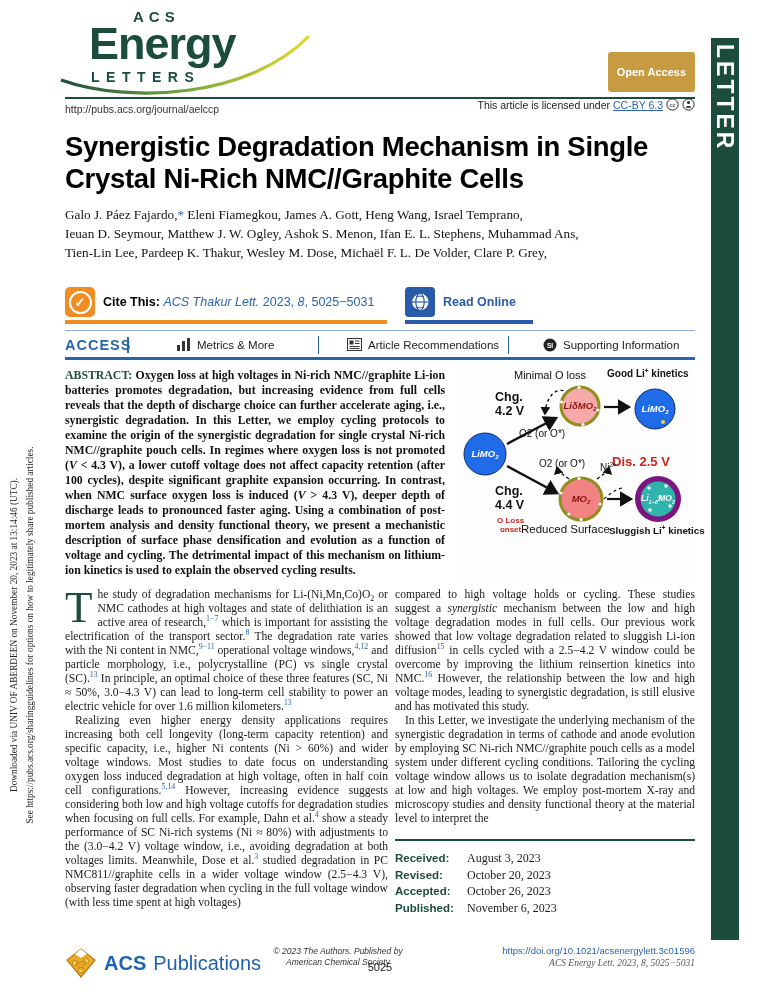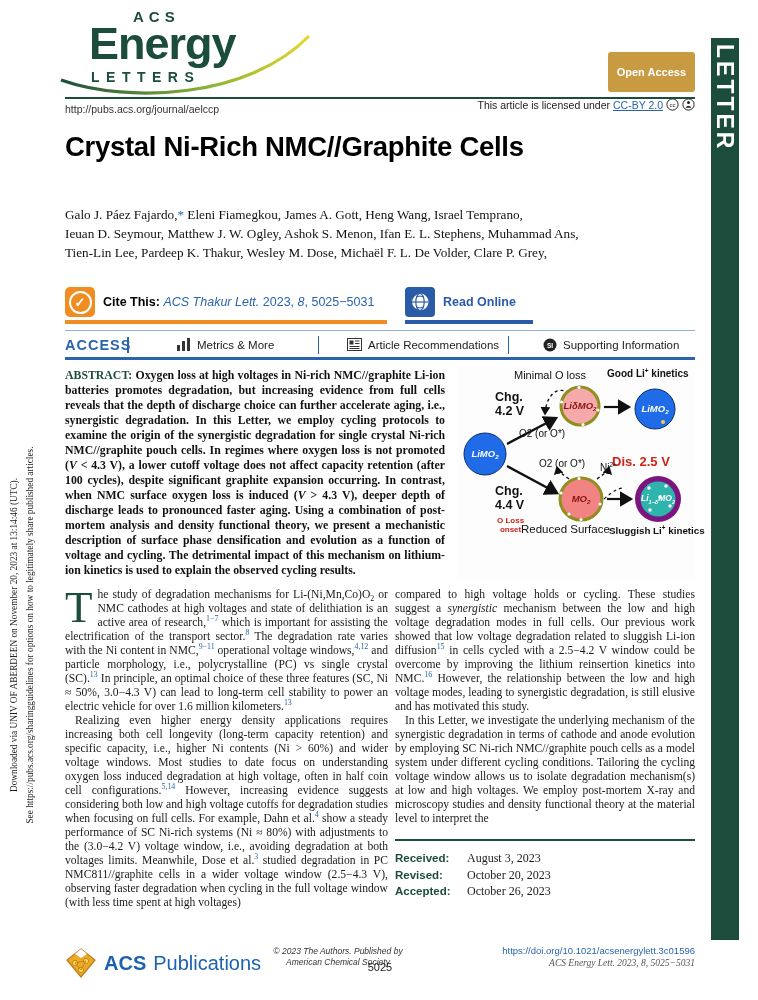--- a/index.html
+++ b/index.html
@@ -148,37 +148,38 @@
     </svg>
     <div class="logo-acs">ACS</div>
     <div class="logo-energy">Energy</div>
     <div class="logo-letters">LETTERS</div>
   </div>
 
   <div class="header-right">
     <span class="oa-badge">Open Access</span>
     <div class="license-line">
       <span>This article is licensed under</span>
-      <u>CC-BY 2.0</u>
+      <u>CC-BY 6.3</u>
       <svg class="cc-icon" width="13" height="13" viewBox="0 0 13 13">
         <circle cx="6.5" cy="6.5" r="5.6" fill="#fff" stroke="#222" stroke-width="1"></circle>
         <text x="6.5" y="9" font-size="6" text-anchor="middle" font-family="Liberation Sans,sans-serif" fill="#222">cc</text>
       </svg>
       <svg class="cc-icon" width="13" height="13" viewBox="0 0 13 13">
         <circle cx="6.5" cy="6.5" r="5.6" fill="#fff" stroke="#222" stroke-width="1"></circle>
         <circle cx="6.5" cy="4.6" r="1.5" fill="#222"></circle>
         <path d="M3.8,9.8 C3.8,7.4 9.2,7.4 9.2,9.8 Z" fill="#222"></path>
       </svg>
     </div>
   </div>
 
   <div class="header-rule"></div>
   <div class="journal-url">http://pubs.acs.org/journal/aelccp</div>
 
   <h1 class="title" style="margin:0">
+    <div>Synergistic Degradation Mechanism in Single</div>
     <div>Crystal Ni-Rich NMC//Graphite Cells</div>
   </h1>
   <div class="authors">
     <div>Galo J. Páez Fajardo,<em>*</em> Eleni Fiamegkou, James A. Gott, Heng Wang, Israel Temprano,</div>
     <div>Ieuan D. Seymour, Matthew J. W. Ogley, Ashok S. Menon, Ifan E. L. Stephens, Muhammad Ans,</div>
     <div>Tien-Lin Lee, Pardeep K. Thakur, Wesley M. Dose, Michaël F. L. De Volder, Clare P. Grey,</div>
   </div>
 
   <div class="cite-row">
     <div class="check-icon">
@@ -313,20 +314,21 @@
       <p class="bodyp">Realizing even higher energy density applications requires increasing both cell longevity (long-term capacity retention) and specific capacity, i.e., higher Ni contents (Ni &gt; 60%) and wider voltage windows. Most studies to date focus on understanding oxygen loss induced degradation at high voltage, often in half coin cell configurations.<sup>5,14</sup> However, increasing evidence suggests considering both low and high voltage cutoffs for degradation studies when focusing on full cells. For example, Dahn et al.<sup>4</sup> show a steady performance of SC Ni-rich systems (Ni ≈ 80%) with adjustments to the (3.0−4.2 V) voltage window, i.e., avoiding degradation at both voltages limits. Meanwhile, Dose et al.<sup>3</sup> studied degradation in PC NMC811//graphite cells in a wider voltage window (2.5−4.3 V), observing faster degradation when cycling in the full voltage window (with less time spent at high voltages)</p>
     </div>
     <div class="colR">
       <p class="bodyp">compared to high voltage holds or cycling. These studies suggest a <i>synergistic</i> mechanism between the low and high voltage degradation modes in full cells. Our previous work showed that low voltage degradation related to sluggish Li-ion diffusion<sup>15</sup> in cells cycled with a 2.5−4.2 V window could be overcome by improving the lithium reinsertion kinetics into NMC.<sup>16</sup> However, the relationship between the low and high voltage modes, leading to synergistic degradation, is still elusive and has motivated this study.</p>
       <p class="bodyp">In this Letter, we investigate the underlying mechanism of the synergistic degradation in terms of cathode and anode evolution by employing SC Ni-rich NMC//graphite pouch cells as a model system under different cycling conditions. Tailoring the cycling voltage window allows us to isolate degradation mechanism(s) at low and high voltages. We employ post-mortem X-ray and microscopy studies and density functional theory at the material level to interpret the</p>
       <div class="dates-rule"></div>
       <div class="dates">
         <div><span class="lbl">Received:</span><span>August 3, 2023</span></div>
         <div><span class="lbl">Revised:</span><span>October 20, 2023</span></div>
         <div><span class="lbl">Accepted:</span><span>October 26, 2023</span></div>
+        <div><span class="lbl">Published:</span><span>November 6, 2023</span></div>
       </div>
     </div>
   </div>
 
   <div class="pub-logo">
     <svg width="32" height="30" viewBox="0 0 32 30">
       <polygon points="16,1 30,12 16,29 2,12" fill="#eca928" stroke="#b97b16" stroke-width="1.2"></polygon>
       <polygon points="16,1 22,6 16,10 10,6" fill="#fff"></polygon>
       <circle cx="10" cy="15" r="2.6" fill="#ffd84d" stroke="#b97b16" stroke-width="0.8"></circle>
       <circle cx="21" cy="13" r="2.6" fill="#ffd84d" stroke="#b97b16" stroke-width="0.8"></circle>

